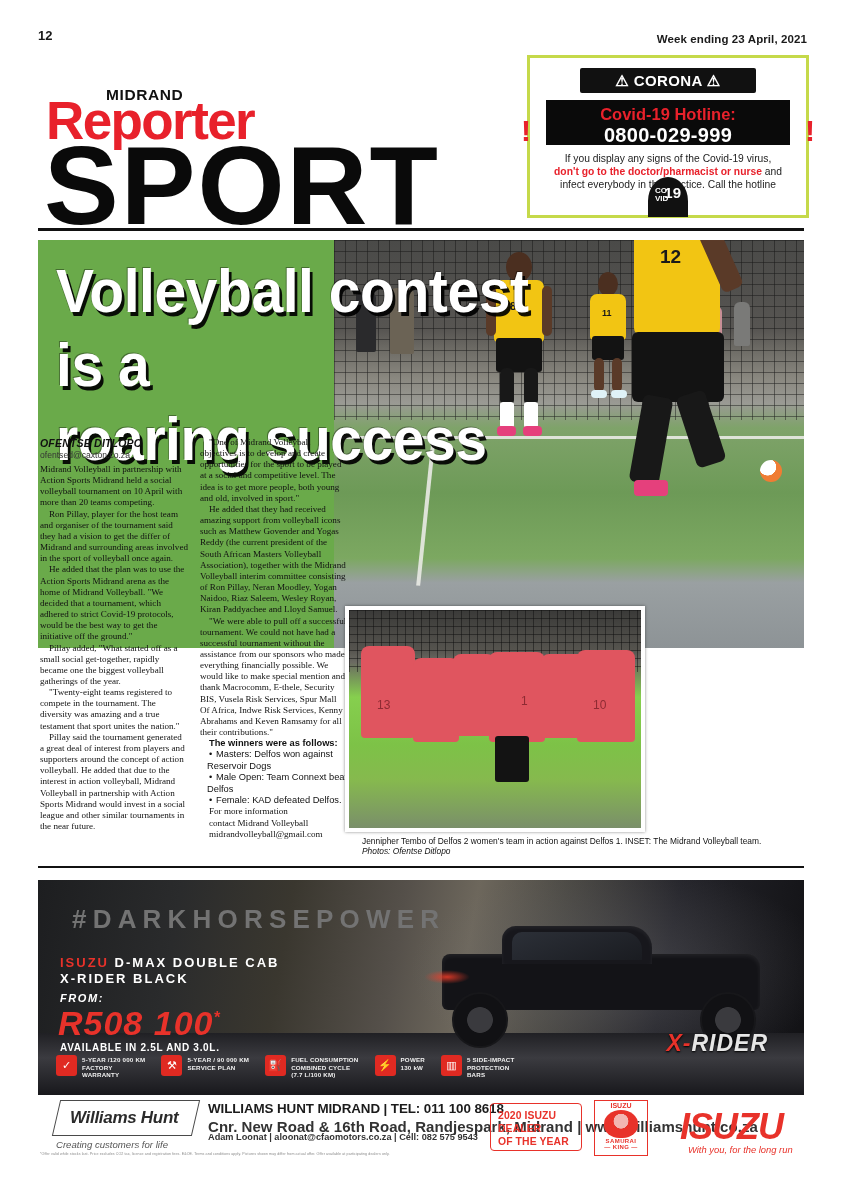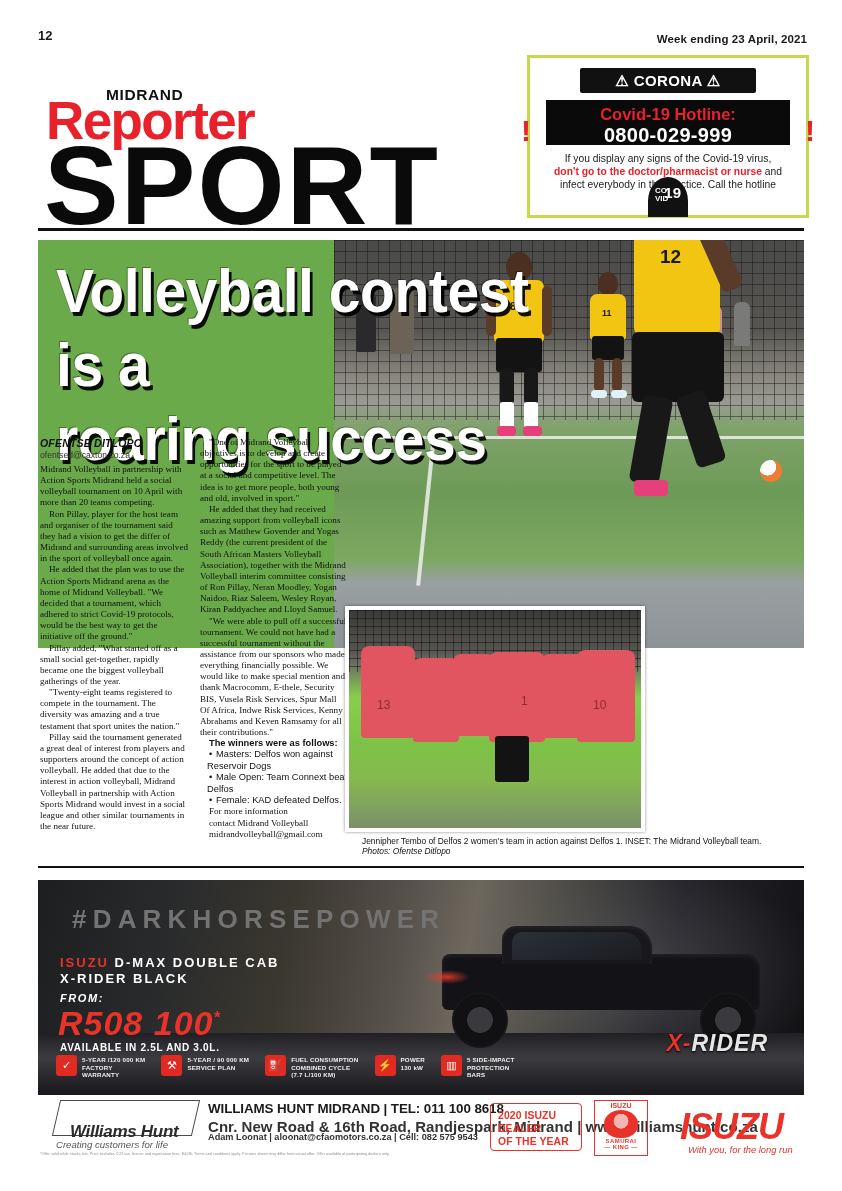--- a/index.html
+++ b/index.html
@@ -157,21 +157,21 @@
   .feat-ico { width:21px; height:21px; background:#e02a22; border-radius:3px; flex:0 0 21px;
      display:flex; align-items:center; justify-content:center; color:#fff; font-size:11px; }
   .feat-tx { color:#f0f0f0; font-size:6.2px; font-weight:bold; line-height:7.6px; letter-spacing:.2px;
      white-space:pre-line; padding-top:1px;}
 
   
   .dealer { position:absolute; left:38px; top:1096px; width:766px; height:66px; background:#fff;}
   .wh-logo { position:absolute; left:18px; top:4px; width:140px; height:36px; }
   .wh-box { position:absolute; inset:0; border:1.6px solid #4a4a4a; transform: skewX(-13deg);}
   .wh-name { position:absolute; left:14px; top:8px; font-size:17px; font-weight:bold; font-style:italic;
-     color:#2b2b2b; letter-spacing:-.3px;margin-top:14px;}
+     color:#2b2b2b; letter-spacing:-.3px;}
   .wh-tag { position:absolute; left:18px; top:43px; font-size:9.6px; font-style:italic; color:#555;}
   .dl-main { position:absolute; left:170px; top:5px; font-size:13.4px; font-weight:bold; color:#1b1b1b;
      letter-spacing:-.1px;}
   .dl-sub { position:absolute; left:170px; top:22px; font-size:15px; font-weight:bold; color:#333;
      letter-spacing:.05px;}
   .dl-sub2 { position:absolute; left:170px; top:36px; font-size:9.2px; font-weight:bold; color:#333;}
   .fineprint { position:absolute; left:40px; top:1152px; width:430px; font-size:3.6px; color:#8a8a8a;
      line-height:5px; letter-spacing:.1px;}
 
   .doy { position:absolute; left:452px; top:7px; width:92px; height:48px; border:1.4px solid #e8322a;

